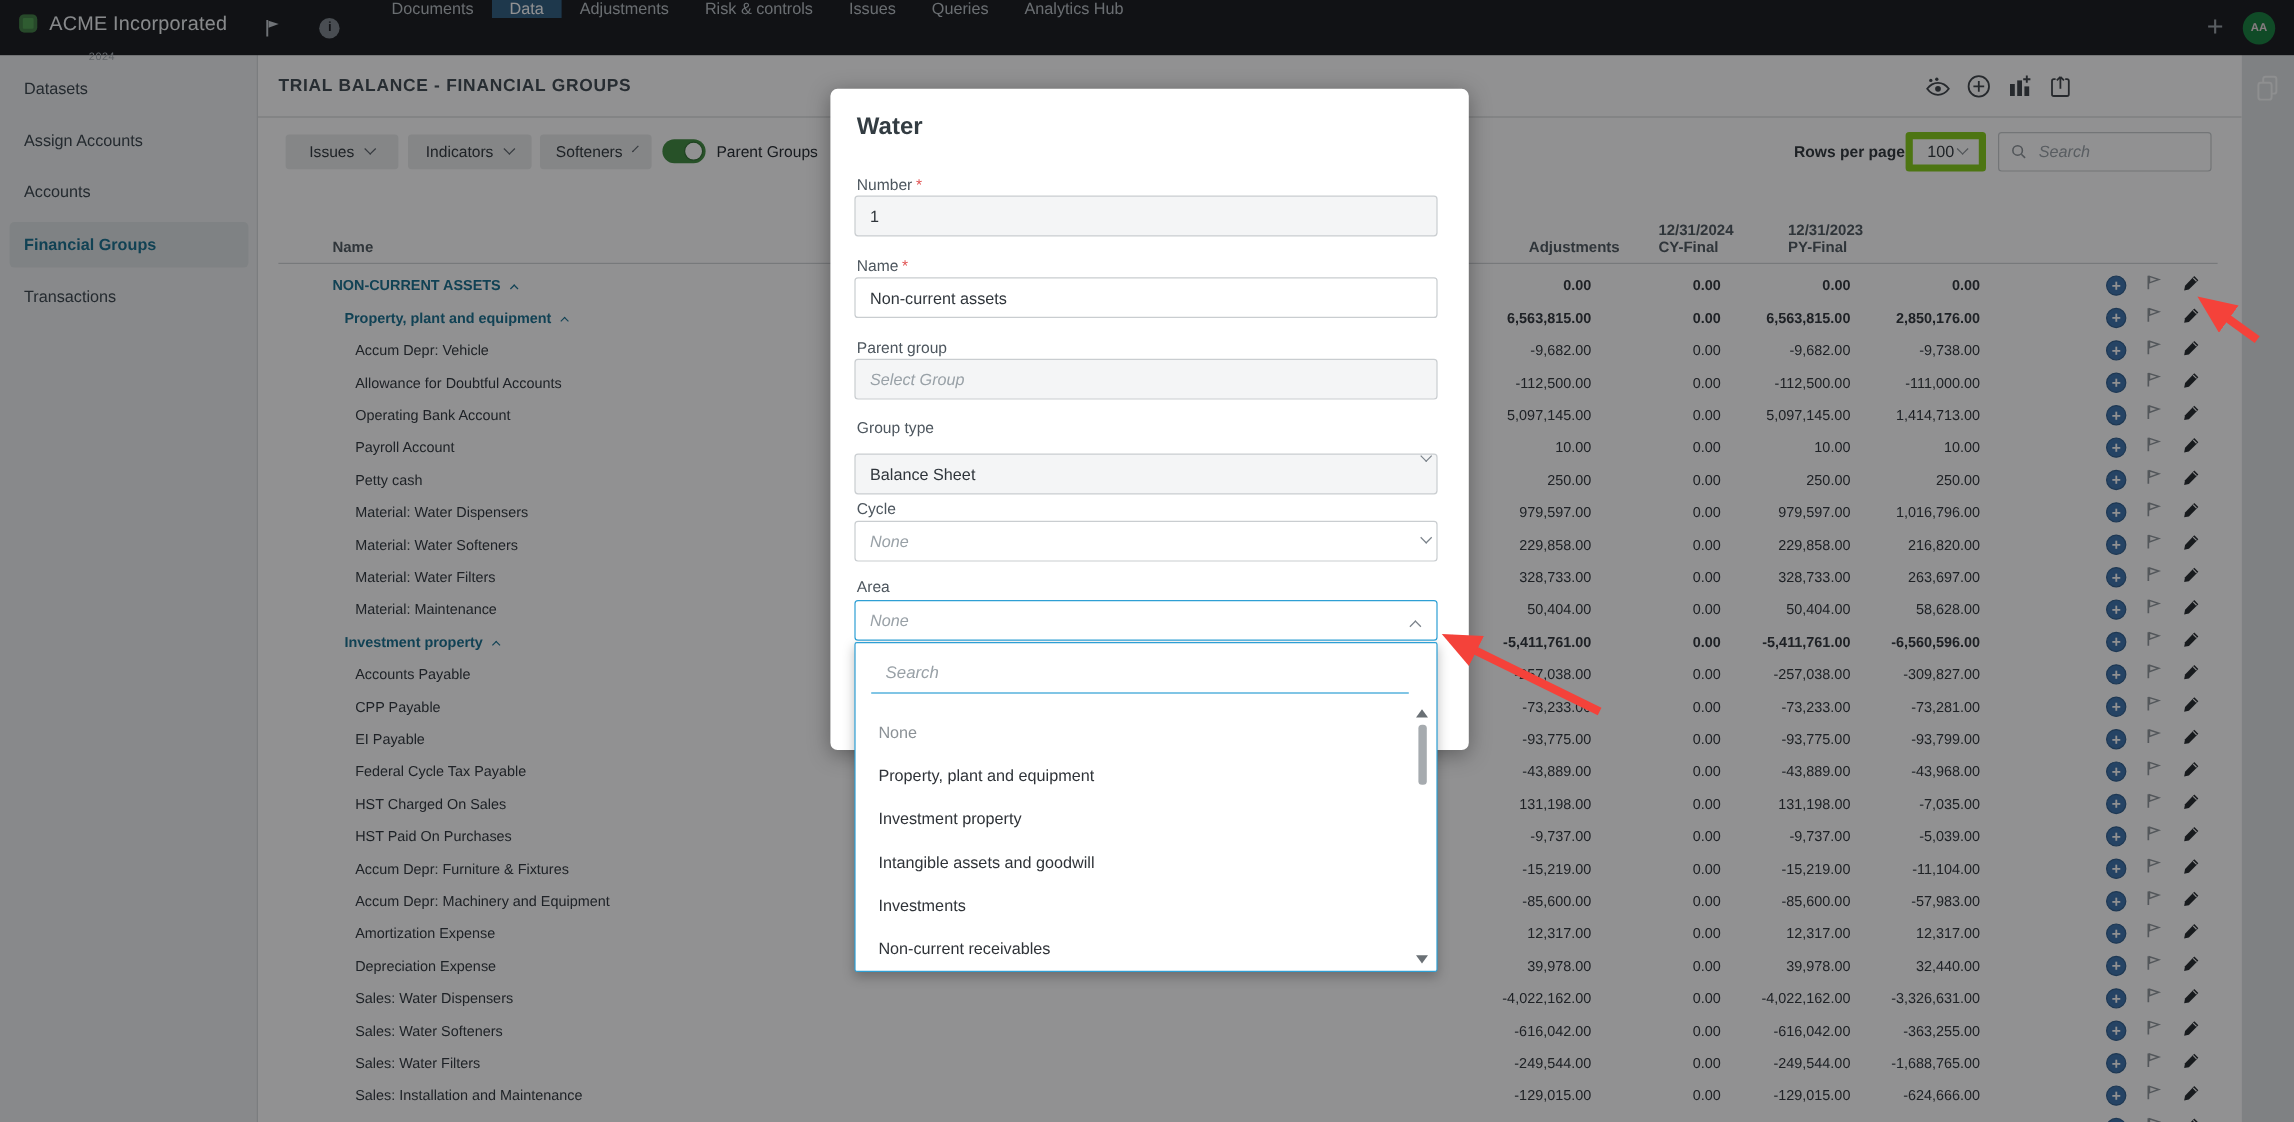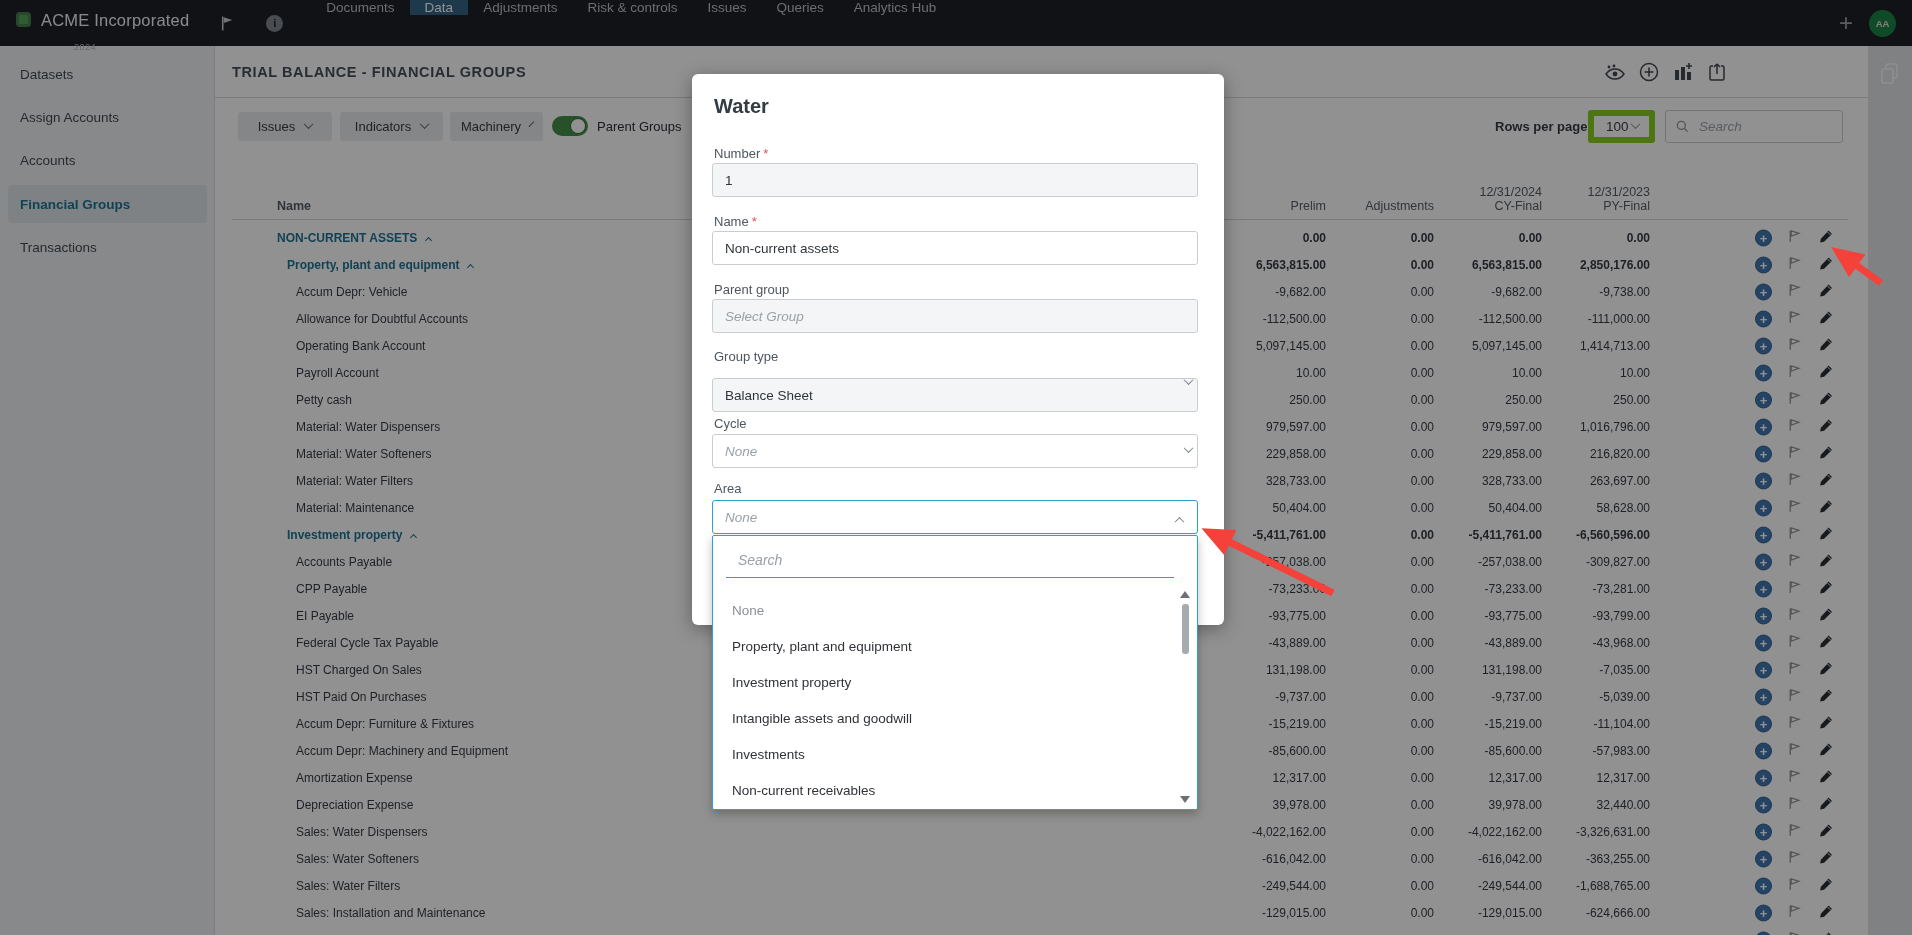--- a/index.html
+++ b/index.html
@@ -46,21 +46,21 @@
 
   .rpp-label{position:absolute;left:1280px;top:80px;transform:translateY(-50%);font-size:13px;font-weight:bold;color:#2e353a;}
   .rpp-select{position:absolute;left:1373px;top:64px;width:67px;height:33px;border:6px solid #84cc16;border-radius:3px;background:#fff;font-size:13.5px;color:#2f353b;display:flex;align-items:center;justify-content:space-between;padding:0 10px 0 12px;}
   .rpp-select .chev{color:#8a9196;margin-top:-3px;}
   .search-box{position:absolute;left:1450px;top:64px;width:178px;height:33px;border:1px solid #c8ccce;border-radius:3px;background:#fff;display:flex;align-items:center;padding:0 8px 0 10px;}
   .search-box input{border:none;outline:none;width:100%;font-size:13.5px;color:#2f353b;margin-left:8px;background:transparent;}
   input::placeholder{font-style:italic;color:#99a1a7;}
 
   
   .th-name{position:absolute;left:62px;top:153px;font-size:12.5px;font-weight:bold;color:#4e585f;}
-  .th-num{position:absolute;width:160px;text-align:right;font-size:12.5px;font-weight:normal;color:#4e585f;line-height:14px;}
+  .th-num{position:absolute;width:160px;font-size:12.5px;font-weight:bold;color:#4e585f;line-height:14px;}
   .th-underline{position:absolute;left:17px;top:173px;width:1616px;height:0;border-top:1px solid #cfd3d5;}
   .rows{position:absolute;top:178px;left:0;width:1653px;}
   .trow{position:relative;height:27px;}
   .cell{position:absolute;top:50%;transform:translateY(-50%);font-size:12px;color:#2f363c;white-space:nowrap;}
   .cell.num{width:170px;text-align:right;color:#2e343a;}
   .trow.grp .cell{font-weight:bold;}
   .trow.grp .cell-name{color:#176f8f;}
   .c-prelim{right:542px;} .c-adj{right:434px;} .c-cy{right:326px;} .c-py{right:218px;}
   .caret{display:inline-block;width:5px;height:5px;border-right:1.5px solid #176f8f;border-bottom:1.5px solid #176f8f;transform:rotate(-135deg);margin-left:9px;margin-bottom:-1px;}
   .ric{position:absolute;top:50%;transform:translateY(-50%);}
@@ -179,21 +179,21 @@
 
     <div class="btn" style="left:23px;width:94px;">
         <span>Issues</span>
         <span class="chev"></span>
       </div>
     <div class="btn" style="left:125px;width:103px;">
         <span>Indicators</span>
         <span class="chev"></span>
       </div>
     <div class="btn" style="left:235px;width:93px;">
-        <span>Machinery</span>
+        <span>Softeners</span>
         <span class="chev"></span>
       </div>
     <div class="toggle">
         <div class="knob"></div>
       </div>
     <div class="toggle-label">Parent Groups</div>
 
     <div class="rpp-label">Rows per page:</div>
     <div class="rpp-select">
       <span>100</span>

